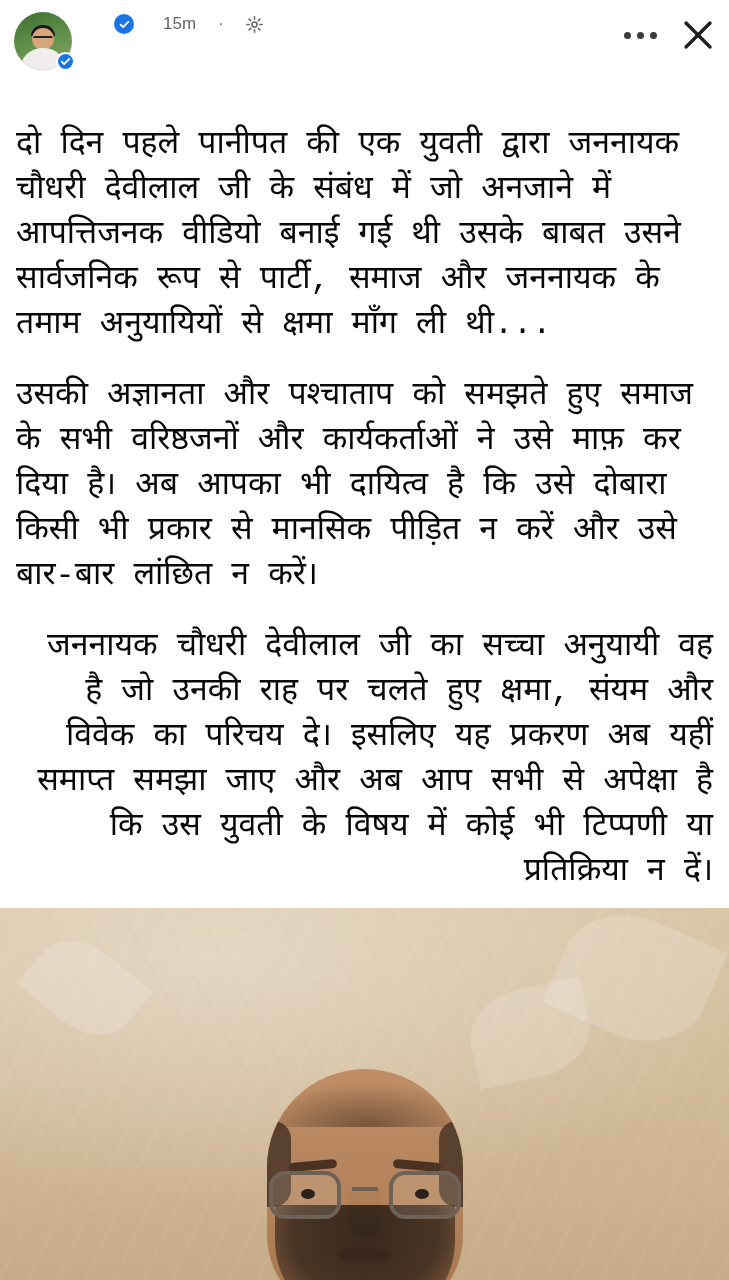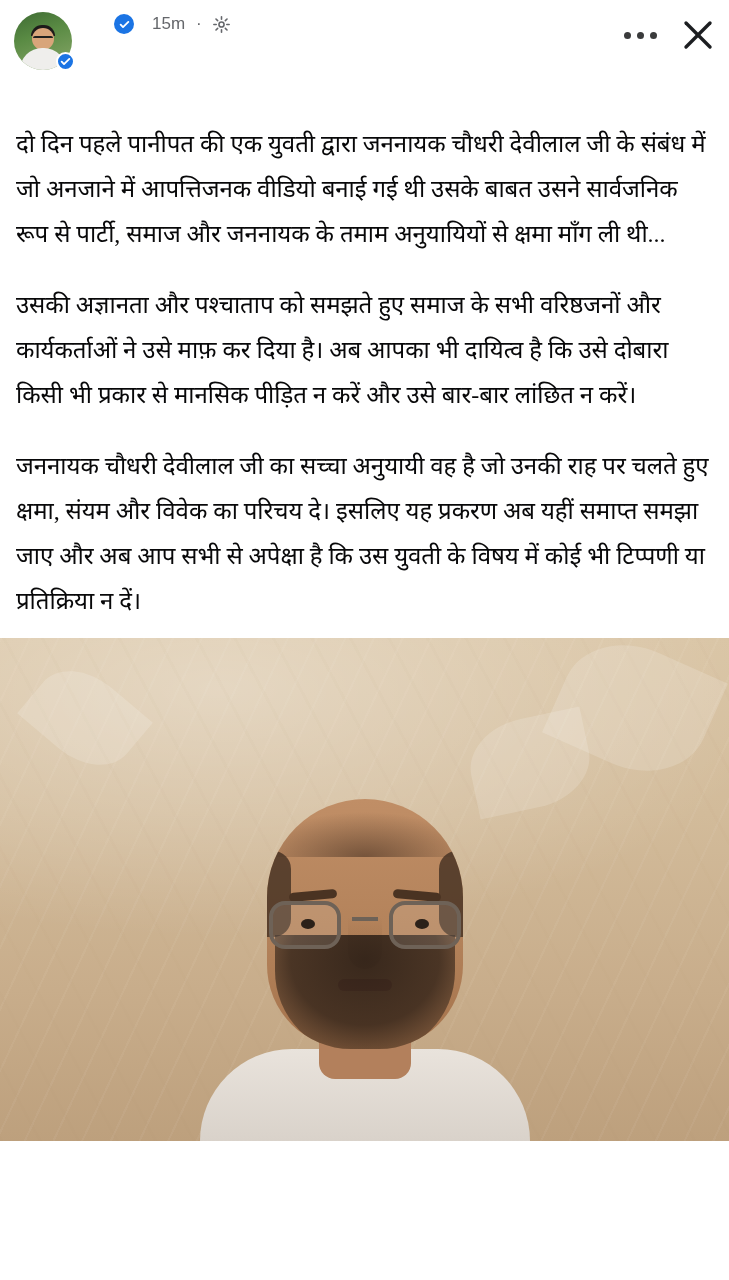--- a/index.html
+++ b/index.html
@@ -126,21 +126,21 @@
     background: #1b74e4;
     align-items: center;
     justify-content: center;
     margin-right: 7px;
     vertical-align: -3px;
   }
   .verified-second svg { width: 11px; height: 11px; }
   .meta-line {
     display: flex;
     align-items: center;
-    gap: 11px;
+    gap: 22px;
     margin-top: 4px;
     padding-left: 30px;
   }
   .meta-line .time {
     font-size: 17px;
     color: #65676b;
   }
   .meta-dot { color: #65676b; font-size: 17px; }
   .gear-icon svg { width: 17px; height: 17px; display: block; }
 
@@ -161,28 +161,28 @@
     width: 7px; height: 7px; border-radius: 50%;
     background: #3a3b3c; display: block;
   }
   .close-icon svg { width: 34px; height: 34px; display: block; }
 
   
   .post-body {
     padding: 2px 16px 14px 16px;
   }
   .para {
-    font-family: Liberation Serif, serif;
-    font-size: 24px;
+    font-family: Liberation Mono, monospace;
+    font-size: 32px;
     line-height: 45px;
     color: #080809;
     margin-bottom: 26px;
     letter-spacing: -0.05px;
   }
-  .para:last-child { margin-bottom: 0; }
+  .para:last-child { margin-bottom: 0; text-align: right; }
 
   
   .media {
     position: relative;
     width: 729px;
     height: 503px;
     overflow: hidden;
     background: #cdb89a;
   }
   .wall {

